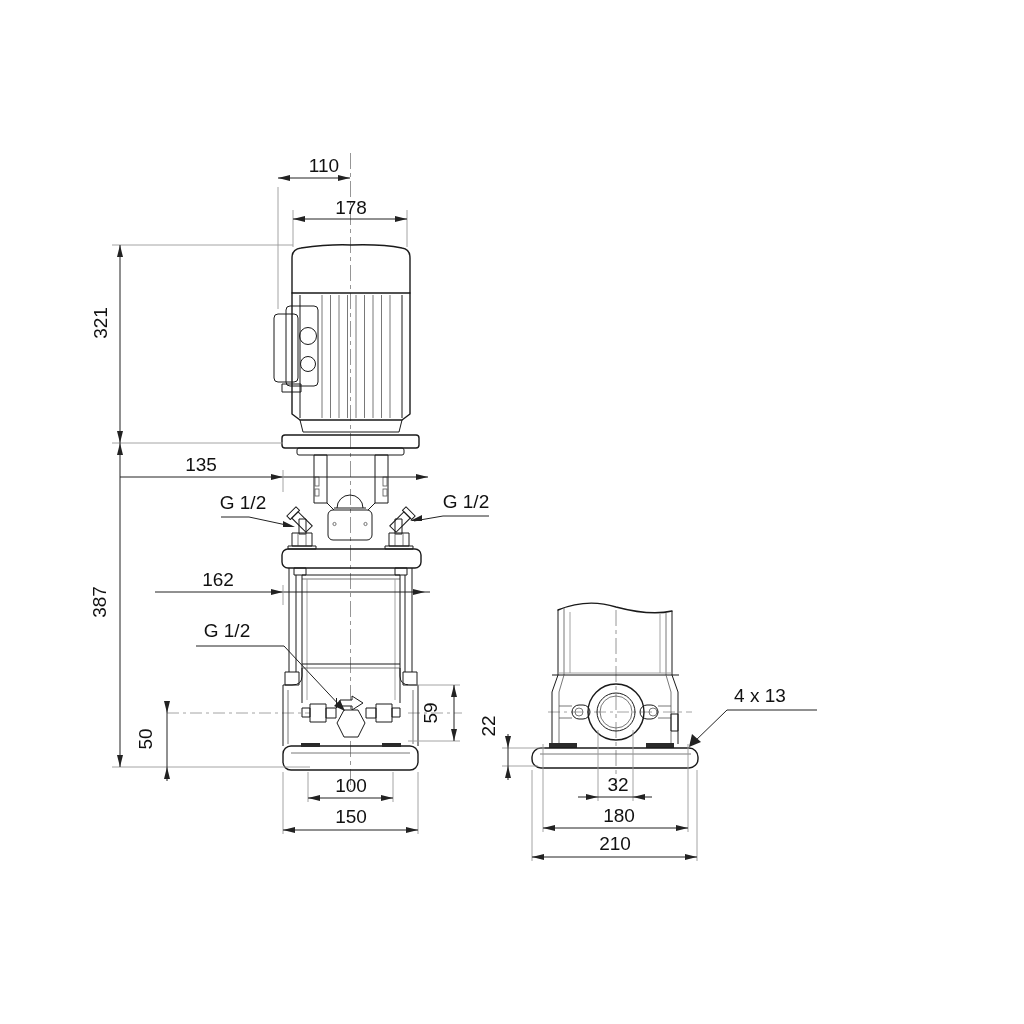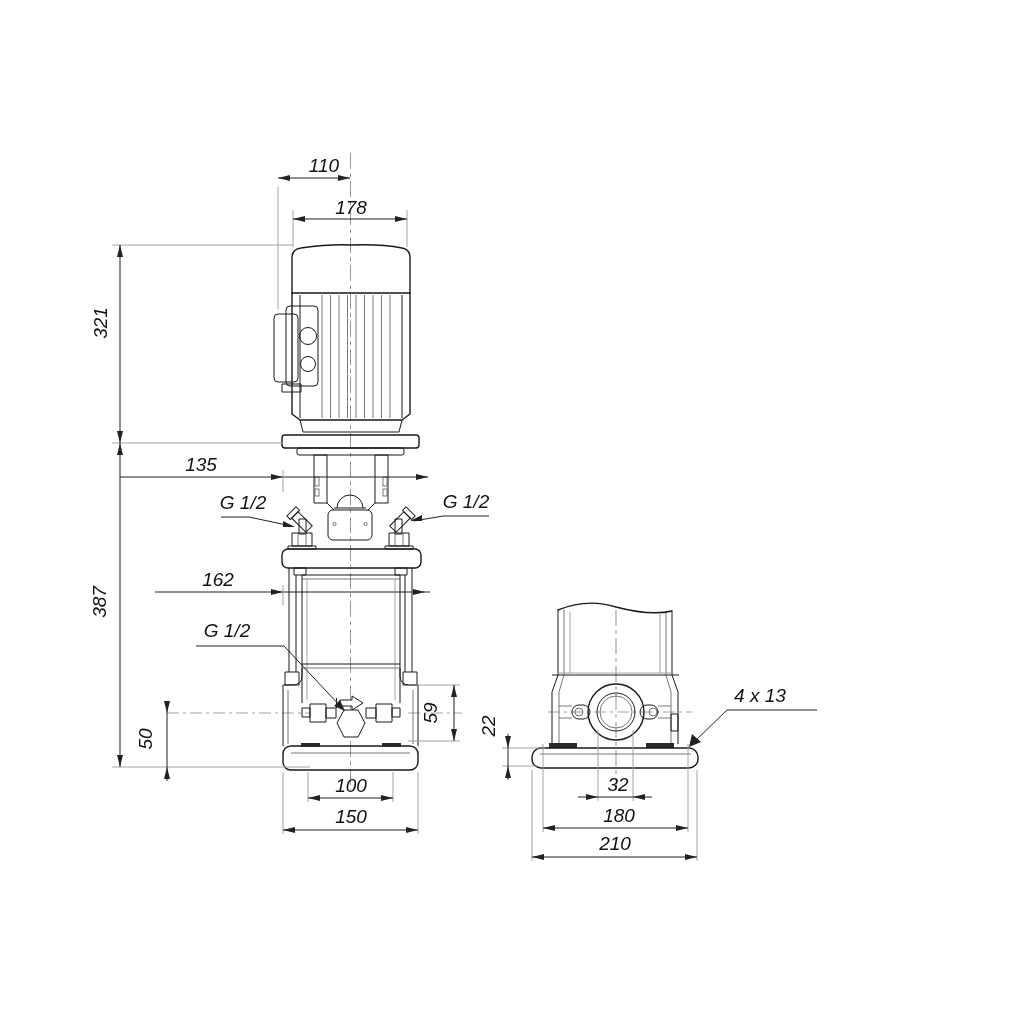--- a/index.html
+++ b/index.html
@@ -1,16 +1,16 @@
 <!DOCTYPE html>
 <html><head>
 <meta charset="utf-8">
 <style>
   html,body{margin:0;padding:0;background:#fff;}
-  .stage{width:1024px;height:1024px;background:#fff;position:relative;font-family:"Liberation Sans",sans-serif;font-style:italic;}
+  .stage{width:1024px;height:1024px;background:#fff;position:relative;font-family:"Liberation Sans",sans-serif;}
   svg{display:block;}
   .ol{stroke:#1a1a1a;stroke-width:1.4;fill:none;stroke-linejoin:round;stroke-linecap:round;}
   .md{stroke:#1a1a1a;stroke-width:1;fill:none;stroke-linejoin:round;}
   .tn{stroke:#555;stroke-width:.8;fill:none;}
   .gy{stroke:#9a9a9a;stroke-width:.9;fill:none;}
   .cl{stroke:#8a8a8a;stroke-width:.9;fill:none;stroke-dasharray:16 4 4 4;}
   .dl{stroke:#222;stroke-width:1;fill:none;}
   .ah{fill:#222;stroke:none;}
   .dk{fill:#2a2a2a;stroke:none;}
   .wf{fill:#fff;}

